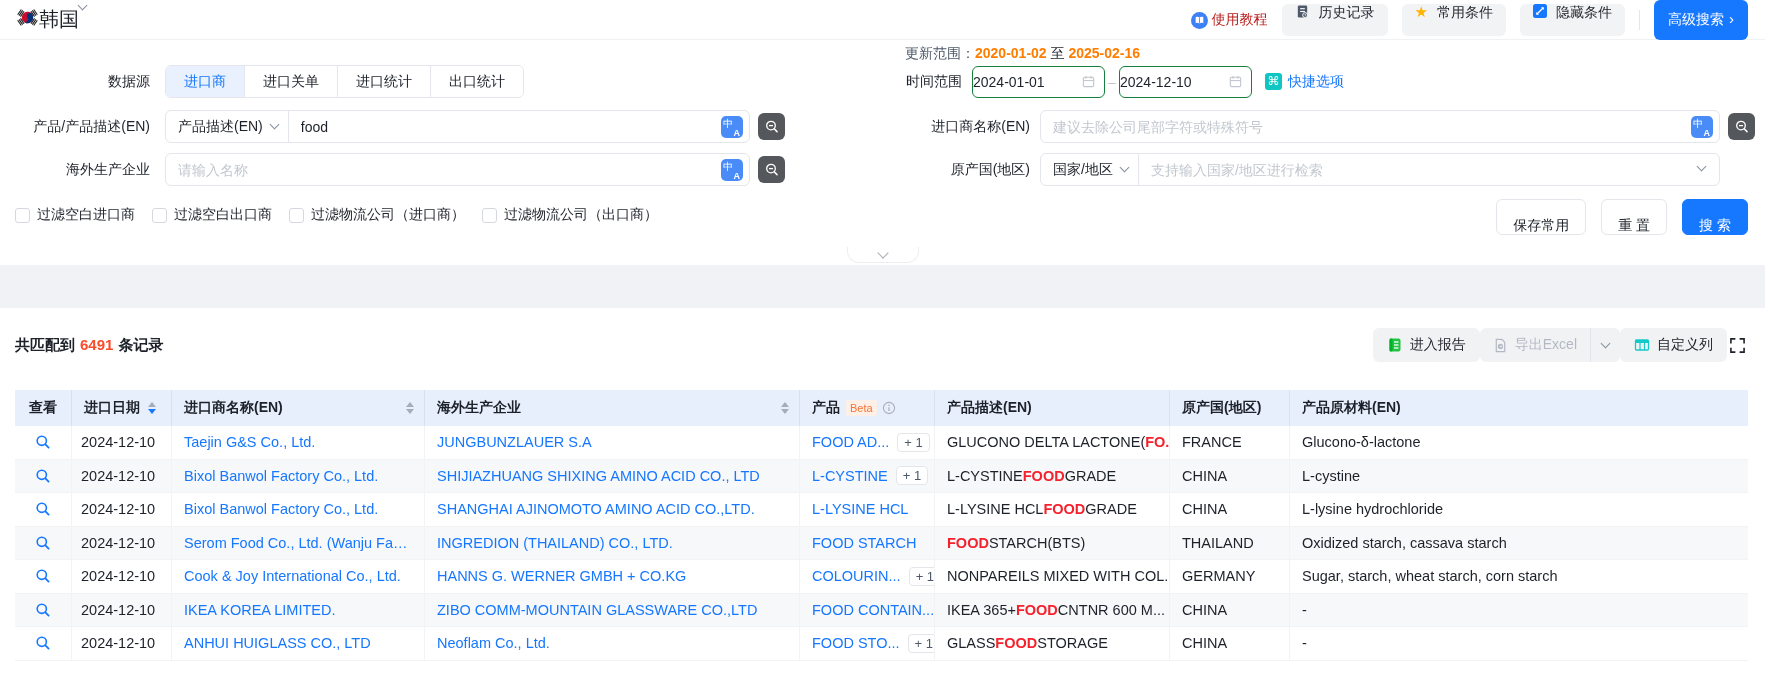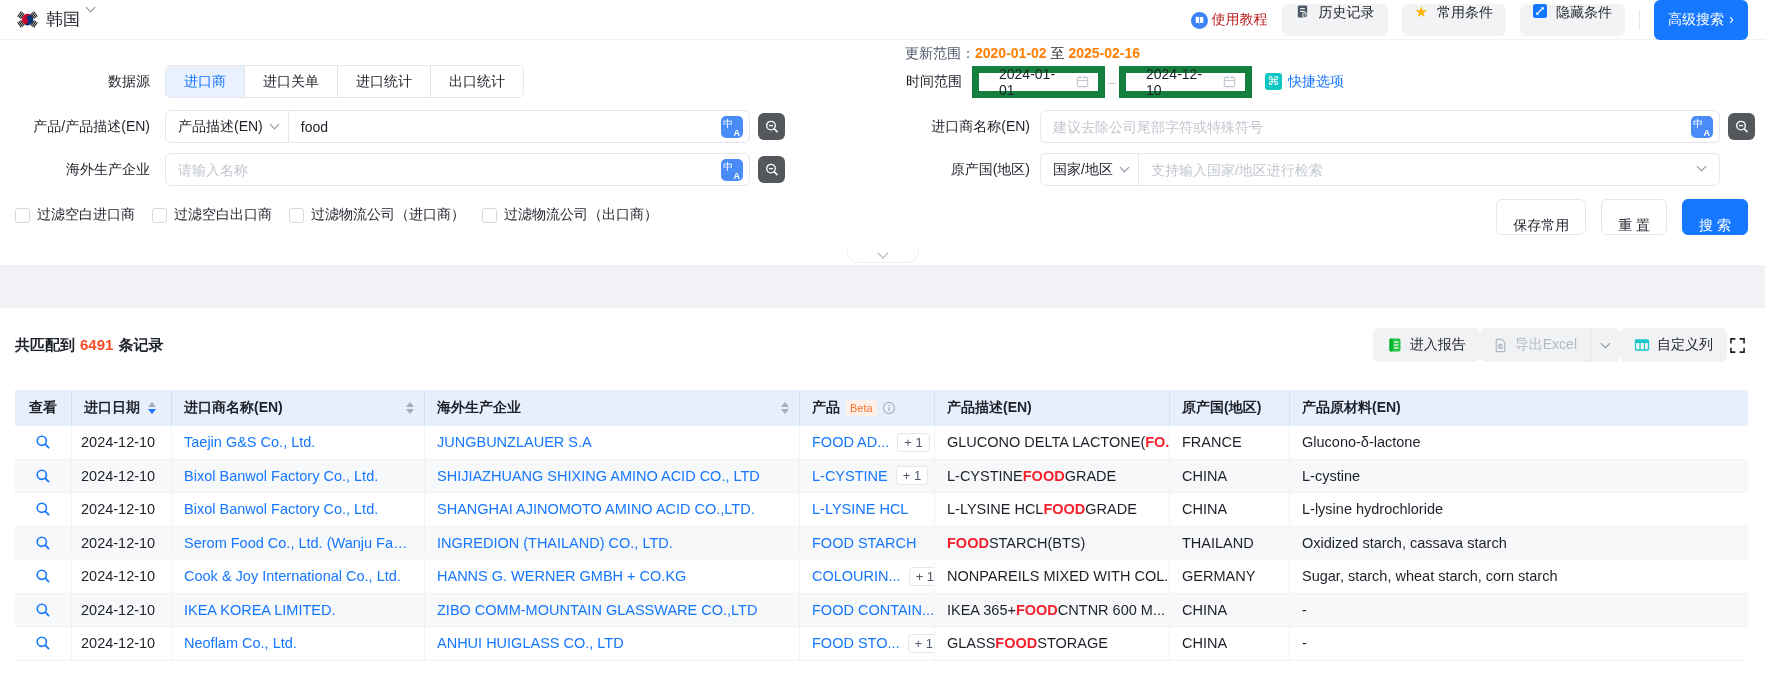--- a/index.html
+++ b/index.html
@@ -3,21 +3,21 @@
 <meta charset="utf-8">
 <style>
   *{margin:0;padding:0;box-sizing:border-box}
   html,body{width:1765px;height:696px;overflow:hidden;background:#fff;
     font-family:"Liberation Sans","DejaVu Sans",sans-serif;font-size:14px;color:#1d2129}
   a{text-decoration:none;cursor:pointer}
   .ellip{white-space:nowrap;overflow:hidden;text-overflow:ellipsis}
 
   
   .topbar{height:40px;display:flex;align-items:center;padding:0 17px 0 16px;border-bottom:1px solid #f0f1f3}
-  .country{display:flex;align-items:flex-start;gap:7px;cursor:pointer;font-size:17px}
+  .country{display:flex;align-items:flex-start;cursor:pointer;font-size:20px}
   .topbar-right{margin-left:auto;display:flex;align-items:center;gap:14px}
   .t-link{display:flex;align-items:flex-end;gap:4px;color:#b91c1c;cursor:pointer}
   .t-btn{display:flex;align-items:flex-start;gap:9px;height:32px;padding:0 13px;border:none;
     background:#f2f3f5;border-radius:6px;font-size:14px;color:#1d2129;cursor:pointer;font-family:Liberation Sans, sans-serif}
   .vdiv{width:1px;height:20px;background:#e5e6eb}
   .adv-btn{height:40px;padding:0 14px;border:none;border-radius:6px;background:#1677ff;color:#fff;
     font-size:14px;display:flex;align-items:center;gap:5px;cursor:pointer;font-family:inherit}
   .chv{display:inline-block;width:7px;height:7px;border-right:1.5px solid #4e5969;border-bottom:1.5px solid #4e5969;
     transform:rotate(45deg);margin-top:-4px}
   .chv.lt{border-color:#86909c}
@@ -31,22 +31,22 @@
   .rowC{position:absolute;left:0;right:0;top:113px;height:33px}
   .rowD{position:absolute;left:0;right:0;top:159px;height:32px}
   .f-label{position:absolute;left:0;width:150px;text-align:right;line-height:33px;white-space:nowrap}
   .f-label-r{position:absolute;left:890px;width:140px;text-align:right;line-height:33px;white-space:nowrap}
   .tabs{position:absolute;left:165px;top:0;display:flex;border:1px solid #e5e6eb;border-radius:6px;overflow:hidden;height:33px}
   .tab{padding:0 18px;line-height:31px;cursor:pointer;border-right:1px solid #e5e6eb;background:#fff}
   .tab:last-child{border-right:none}
   .tab.active{background:#e8f1fd;color:#1677ff}
   .ra-right{position:absolute;left:822px;top:0;height:33px;display:flex;align-items:center}
   .ra-right .lab{width:140px;text-align:right;margin-right:10px;white-space:nowrap}
-  .date-input{width:133px;height:32px;border:7px solid #15803d;border-radius:0;display:flex;align-items:center;
-    padding:0 8px 0 20px;gap:6px;background:#fff;cursor:pointer}
+  .date-input{width:133px;height:32px;border:1px solid #15803d;border-radius:6px;display:flex;align-items:center;
+    padding:0 8px 0 0;gap:6px;background:#fff;cursor:pointer}
   .date-input span{flex:1}
   .dash{width:14px;text-align:center;color:#c2c7cf}
   .quick{display:flex;align-items:center;gap:6px;margin-left:13px;cursor:pointer;color:#1677ff}
   .qicon{width:17px;height:17px;border-radius:3px;background:#0fc6c2;color:#fff;font-size:12px;line-height:17px;text-align:center}
   .combo{position:absolute;display:flex;align-items:center;border:1px solid #e5e6eb;border-radius:6px;height:33px;background:#fff}
   .ctrl-l{left:165px;width:585px}
   .ctrl-r{left:1040px;width:680px}
   .combo .seg{display:flex;align-items:center;gap:8px;padding:0 10px 0 12px;border-right:1px solid #e5e6eb;
     height:100%;white-space:nowrap;cursor:pointer}
   .combo input{flex:1;min-width:0;border:none;outline:none;height:100%;padding:0 36px 0 12px;
@@ -546,24 +546,24 @@
         </div>
         <div class="trow">
           <div class="td c-view">
             <svg class="mag" viewBox="0 0 16 16">
               <circle cx="6.8" cy="6.8" r="4.6" fill="none" stroke="#1677ff" stroke-width="1.6"></circle>
               <line x1="10.4" y1="10.4" x2="13.6" y2="13.6" stroke="#1677ff" stroke-width="1.8" stroke-linecap="round"></line>
             </svg>
           </div>
           <div class="td c-date">2024-12-10</div>
           <div class="td">
+            <a class="link ellip">ANHUI HUIGLASS CO., LTD</a>
+          </div>
+          <div class="td">
             <a class="link ellip">Neoflam Co., Ltd.</a>
-          </div>
-          <div class="td">
-            <a class="link ellip">ANHUI HUIGLASS CO., LTD</a>
           </div>
           <div class="td c-prod">
             <a class="link">FOOD STO...</a>
             <span class="plus">+ 1</span>
           </div>
           <div class="td c-desc">GLASS <span class="hl">FOOD</span> STORAGE</div>
           <div class="td">CHINA</div>
           <div class="td">-</div>
         </div>
       </div>

